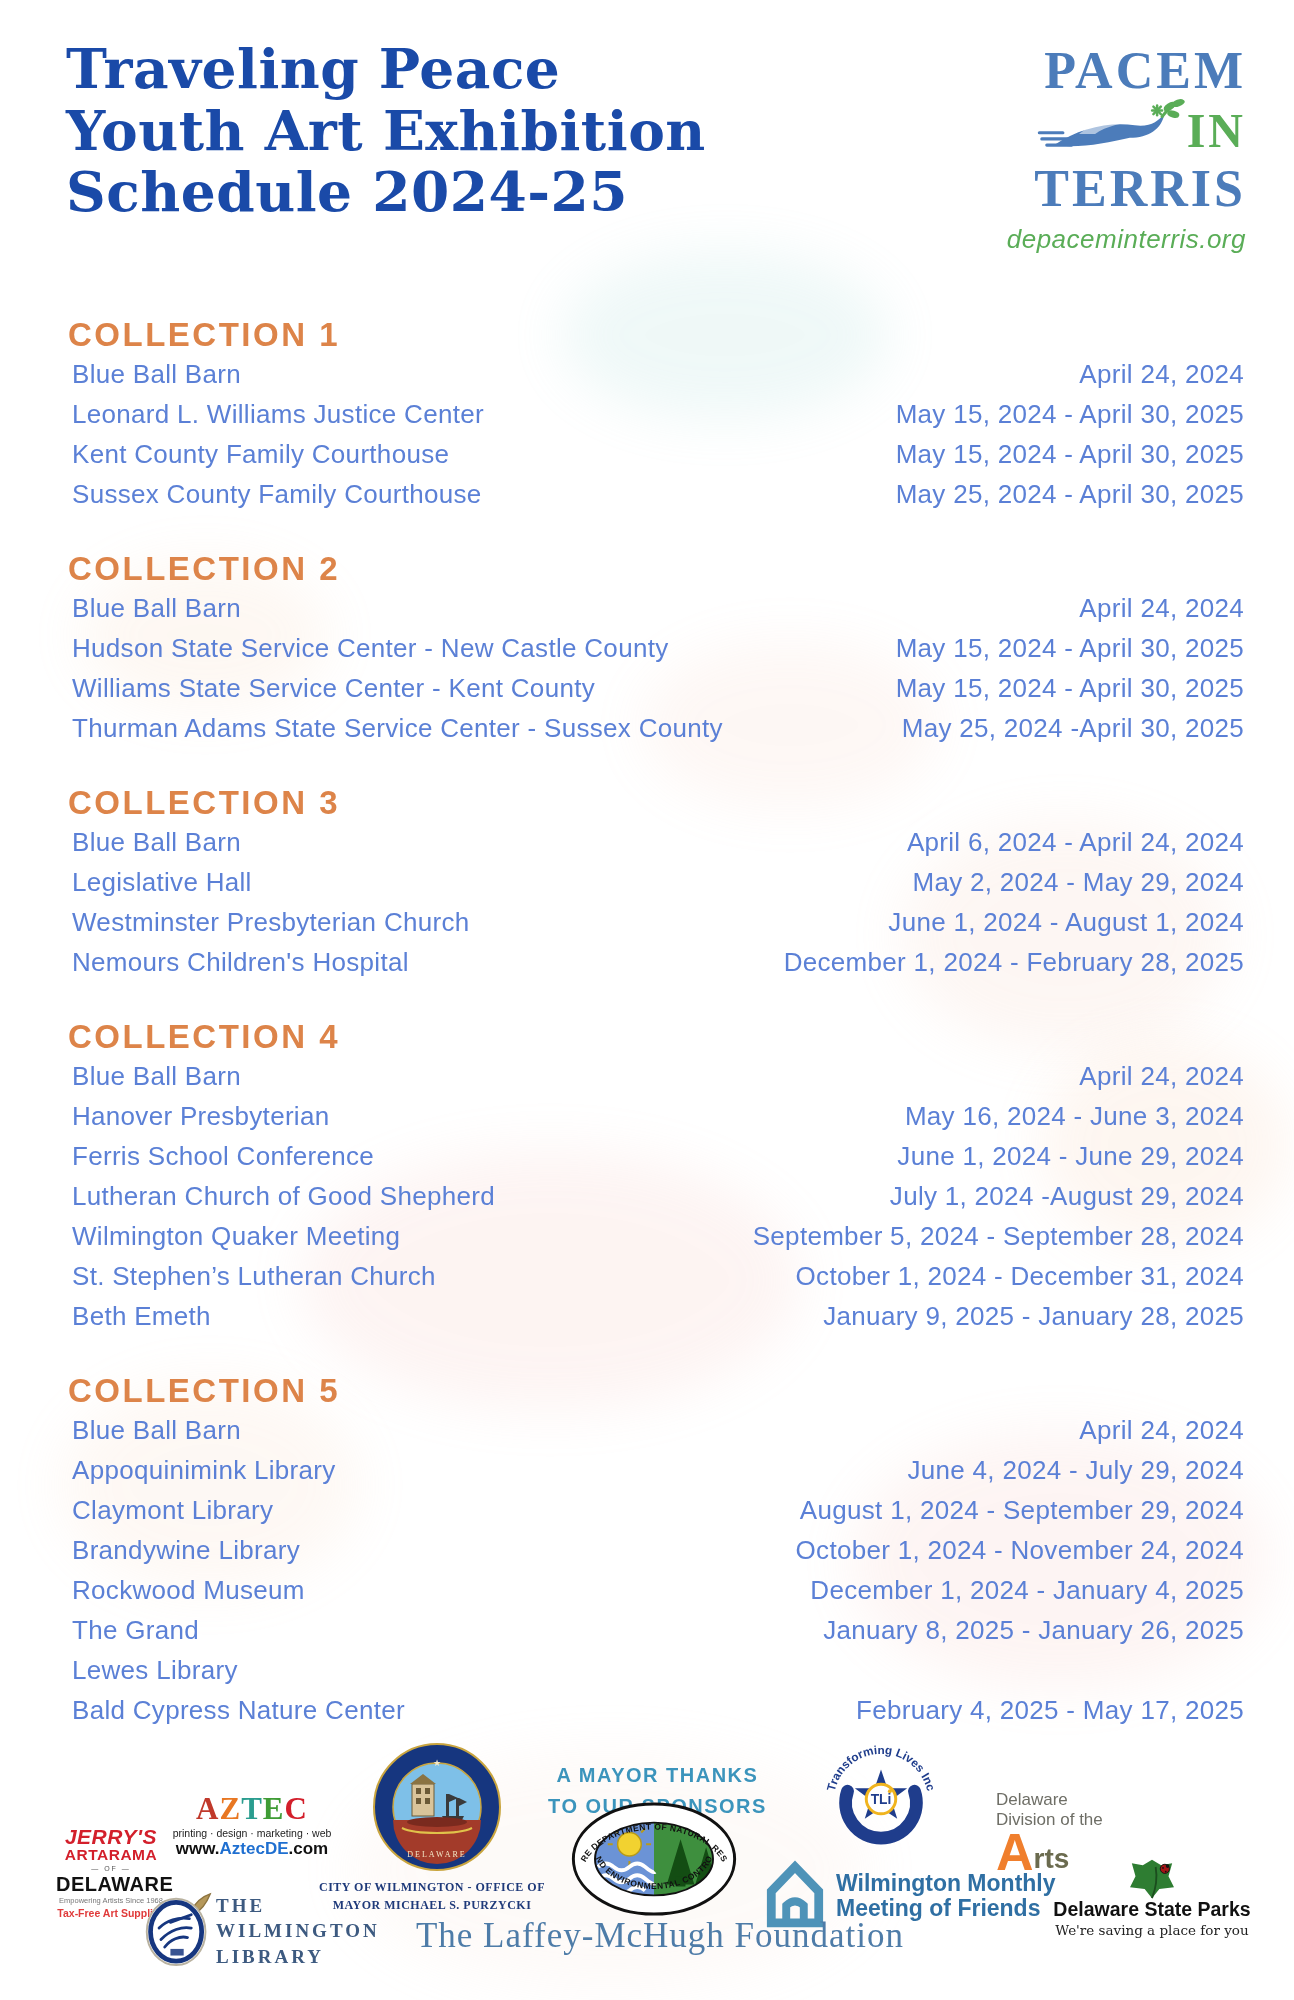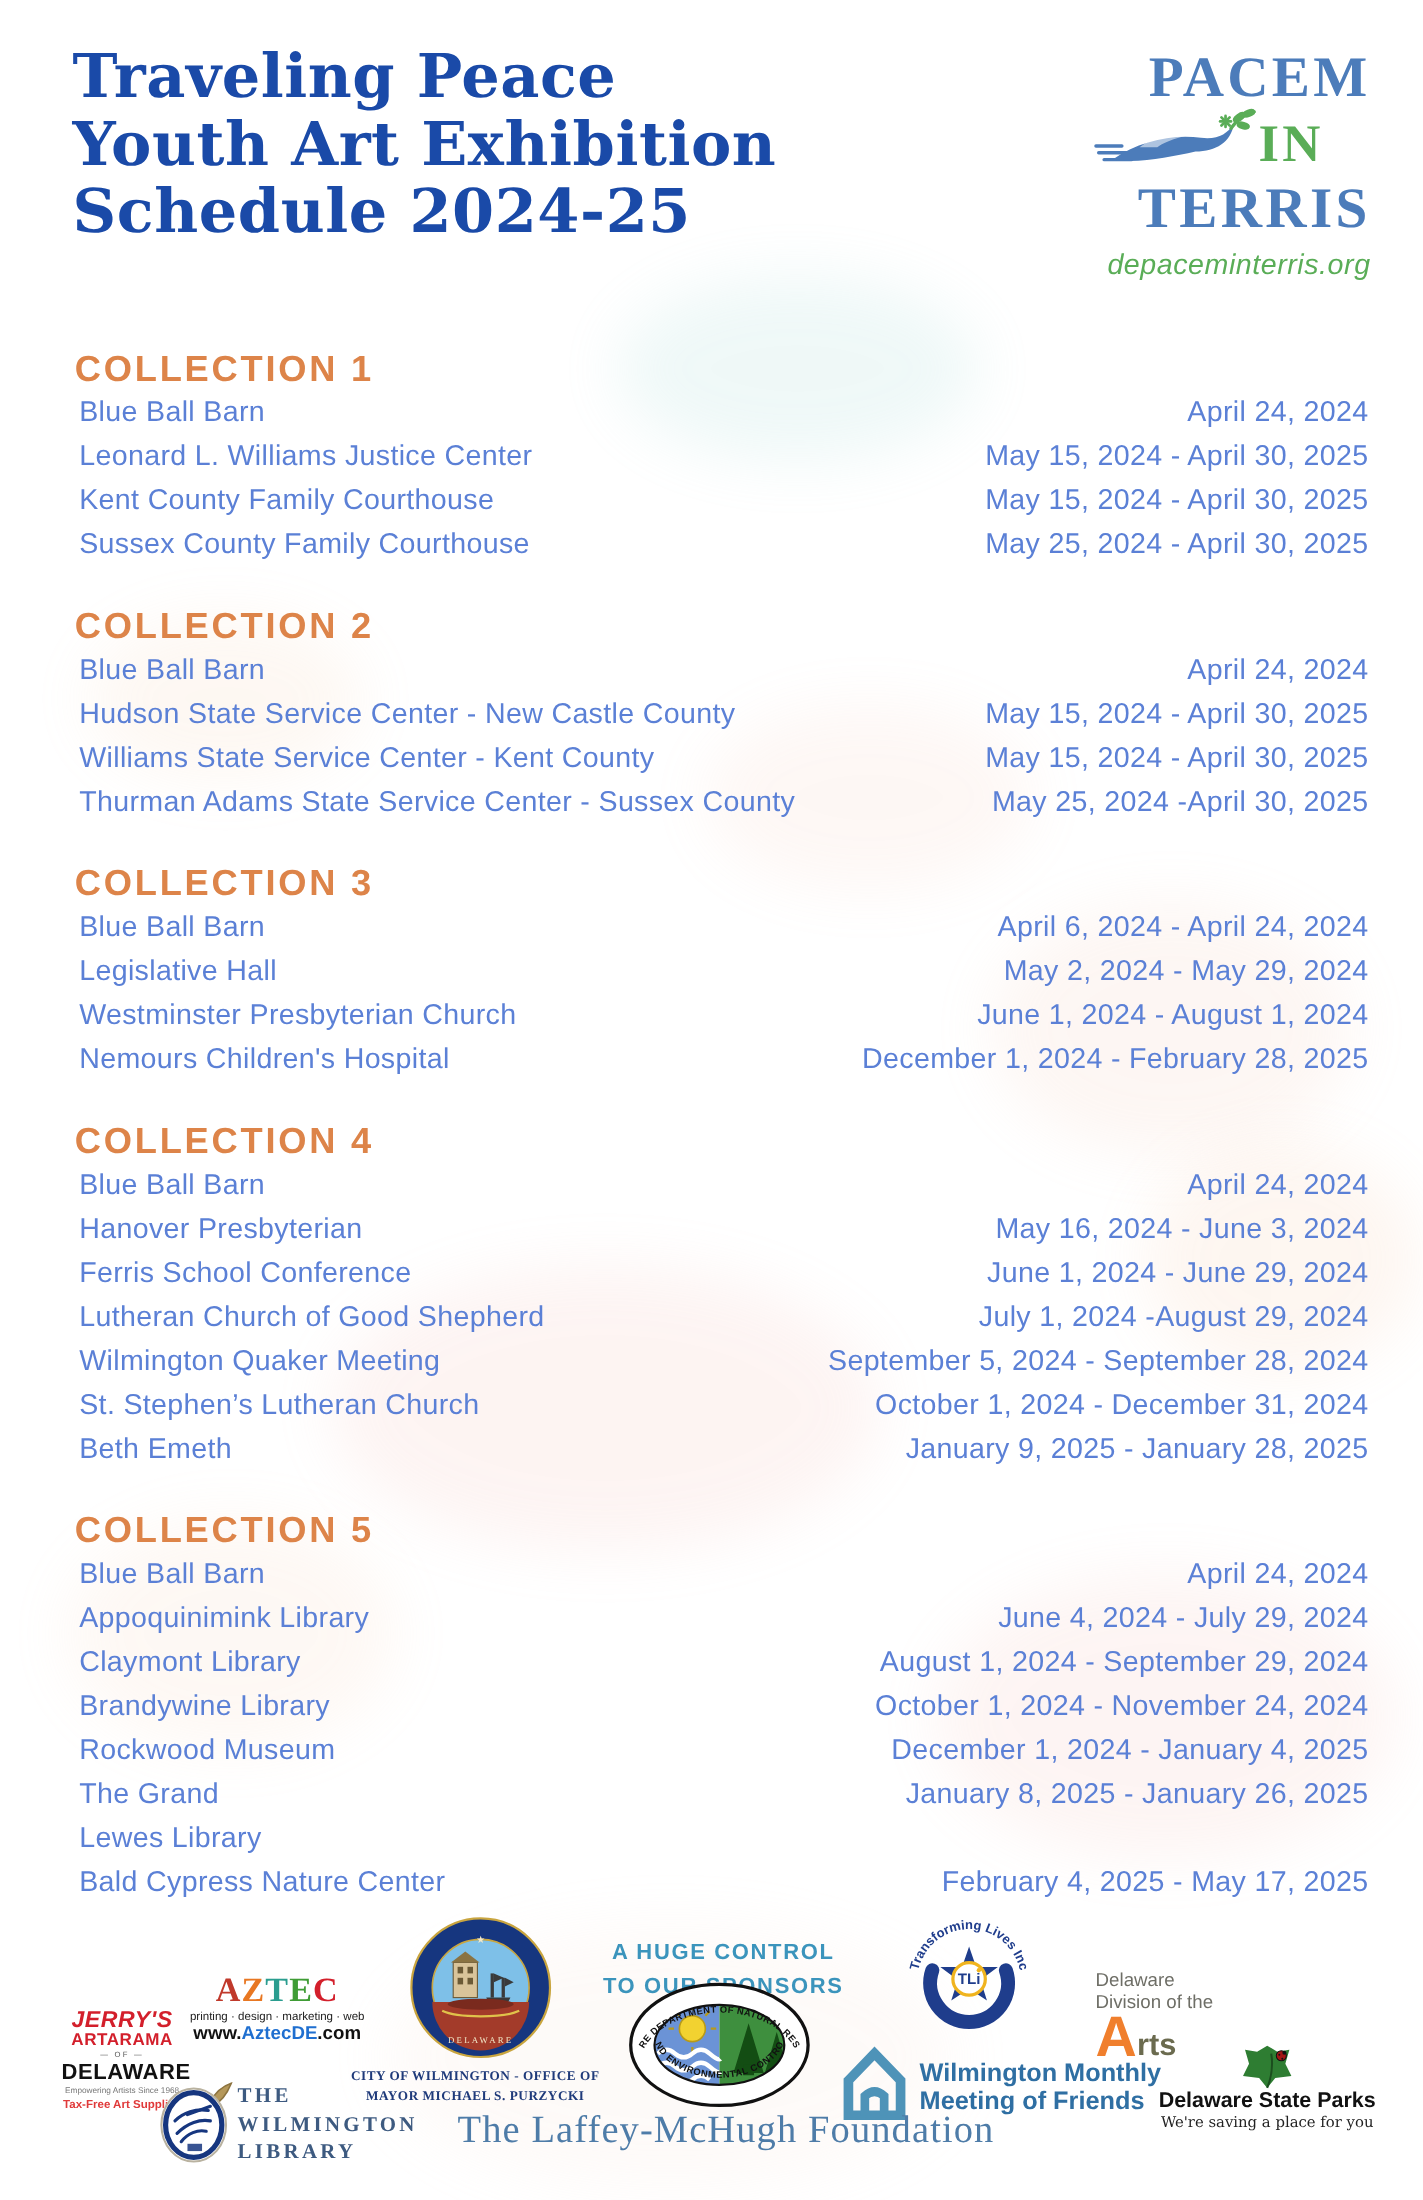--- a/index.html
+++ b/index.html
@@ -14,21 +14,21 @@
   .title{
     position:absolute;left:66px;top:38px;width:760px;
     font-family:"DejaVu Serif","Liberation Serif",serif;
     font-weight:bold;color:var(--title-blue);
     font-size:55px;line-height:1.12;letter-spacing:.5px;
   }
   .logo{position:absolute;right:48px;top:46px;width:270px;text-align:right;}
   .logo-line{font-family:"Liberation Serif",serif;color:var(--logo-blue);
     font-weight:bold;letter-spacing:3px;line-height:.96;}
   .logo-pacem{font-size:52px;}
-  .logo-mid{display:flex;justify-content:flex-start;align-items:center;gap:2px;margin:2px 16px 0;}
+  .logo-mid{display:flex;justify-content:flex-end;align-items:center;gap:2px;margin:2px 0 0;}
   .logo-in{font-size:48px;color:var(--logo-green);}
   .logo-terris{font-size:52px;}
   .logo-site{margin-top:10px;font-size:26px;font-style:italic;color:var(--logo-green);letter-spacing:.5px;}
   
   #collections{position:absolute;left:68px;right:50px;top:316px;}
   .coll-heading{
     font-size:33px;font-weight:bold;letter-spacing:2.5px;color:var(--heading-orange);
     height:38px;line-height:38px;margin-top:36px;
   }
   .coll:first-child .coll-heading{margin-top:0;}
@@ -294,21 +294,21 @@
       <text x="65" y="24" font-size="9" fill="#f3e8c8" text-anchor="middle" font-family="Liberation Serif,serif">★</text>
       <text x="65" y="115" font-size="8" fill="#f3e8c8" text-anchor="middle" letter-spacing="2" font-family="Liberation Serif,serif">DELAWARE</text>
     </svg>
   </div>
   <div class="abs seal-caption">
     <div>CITY OF WILMINGTON - OFFICE OF</div>
     <div>MAYOR MICHAEL S. PURZYCKI</div>
   </div>
 
   <div class="abs thanks">
-    <div>A HUGE CONTROL</div>
+    <div>A MAYOR THANKS</div>
     <div>TO OUR SPONSORS</div>
   </div>
 
   <div class="abs dnrec">
     <svg width="168" height="118" viewBox="0 0 170 120">
       <ellipse cx="85" cy="60" rx="82" ry="56" fill="#ffffff" stroke="#111" stroke-width="3"></ellipse>
       <defs>
         <clipPath id="dnrecClip">
             <ellipse cx="85" cy="60" rx="60" ry="37"></ellipse>
           </clipPath>

